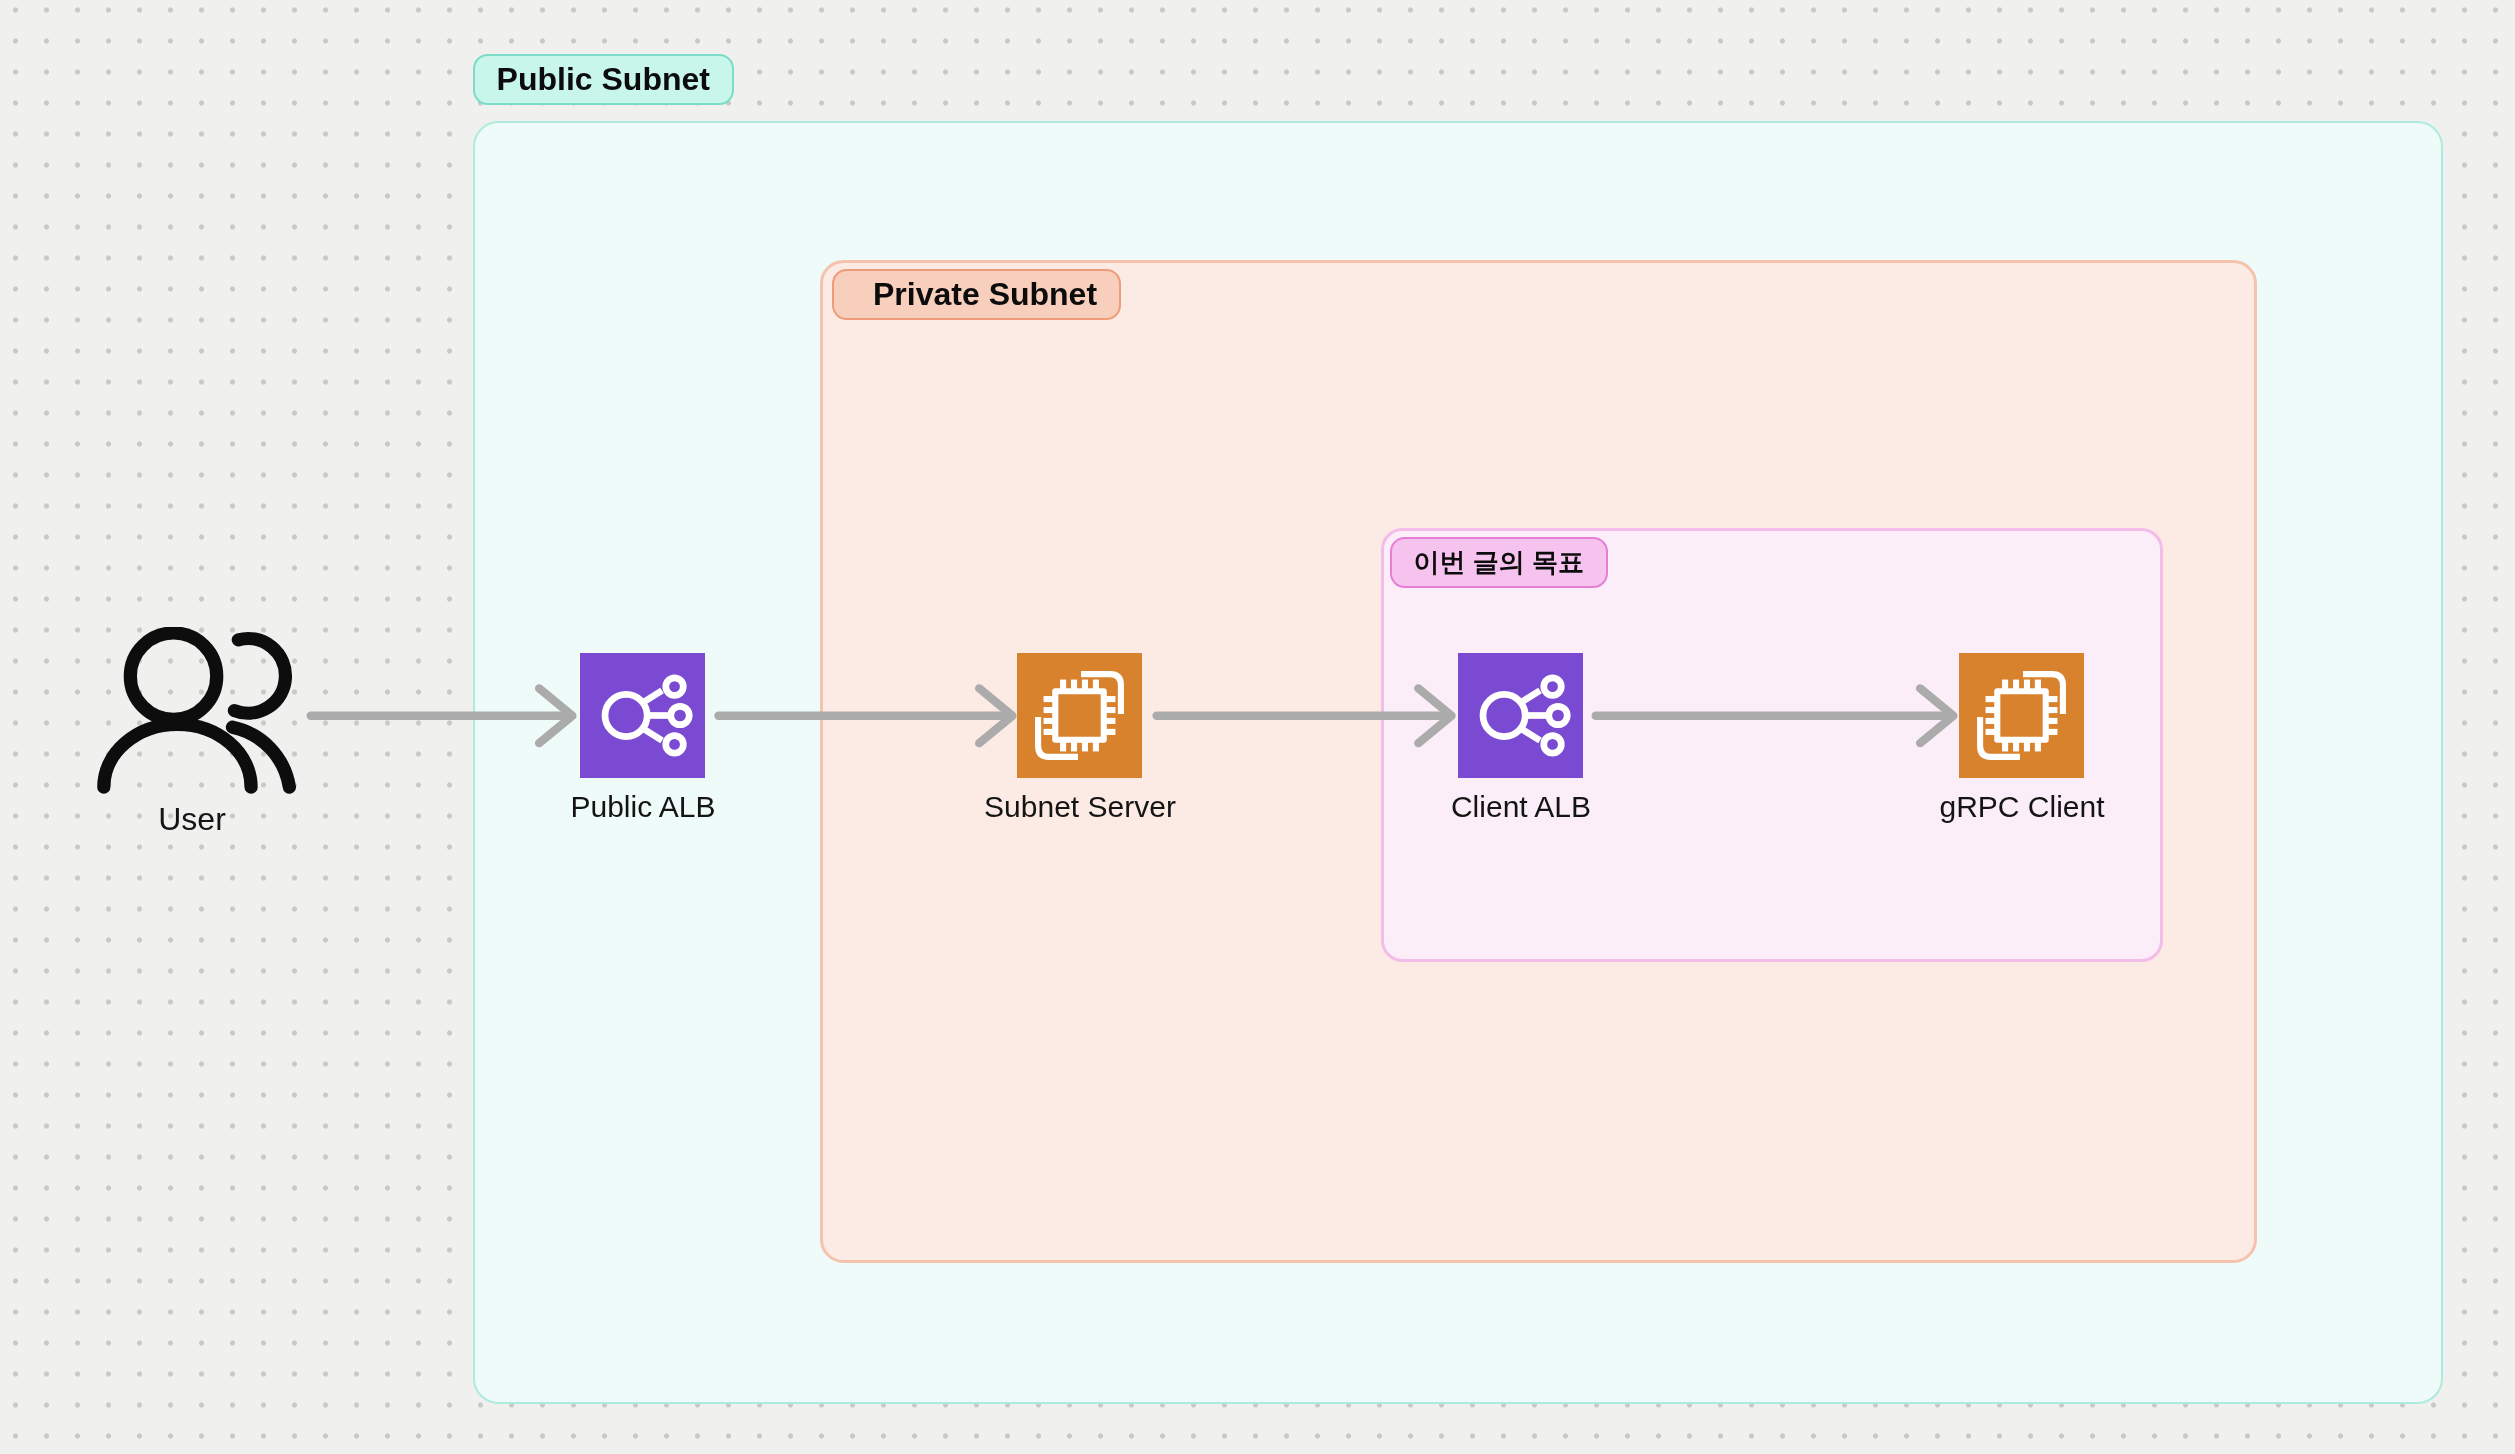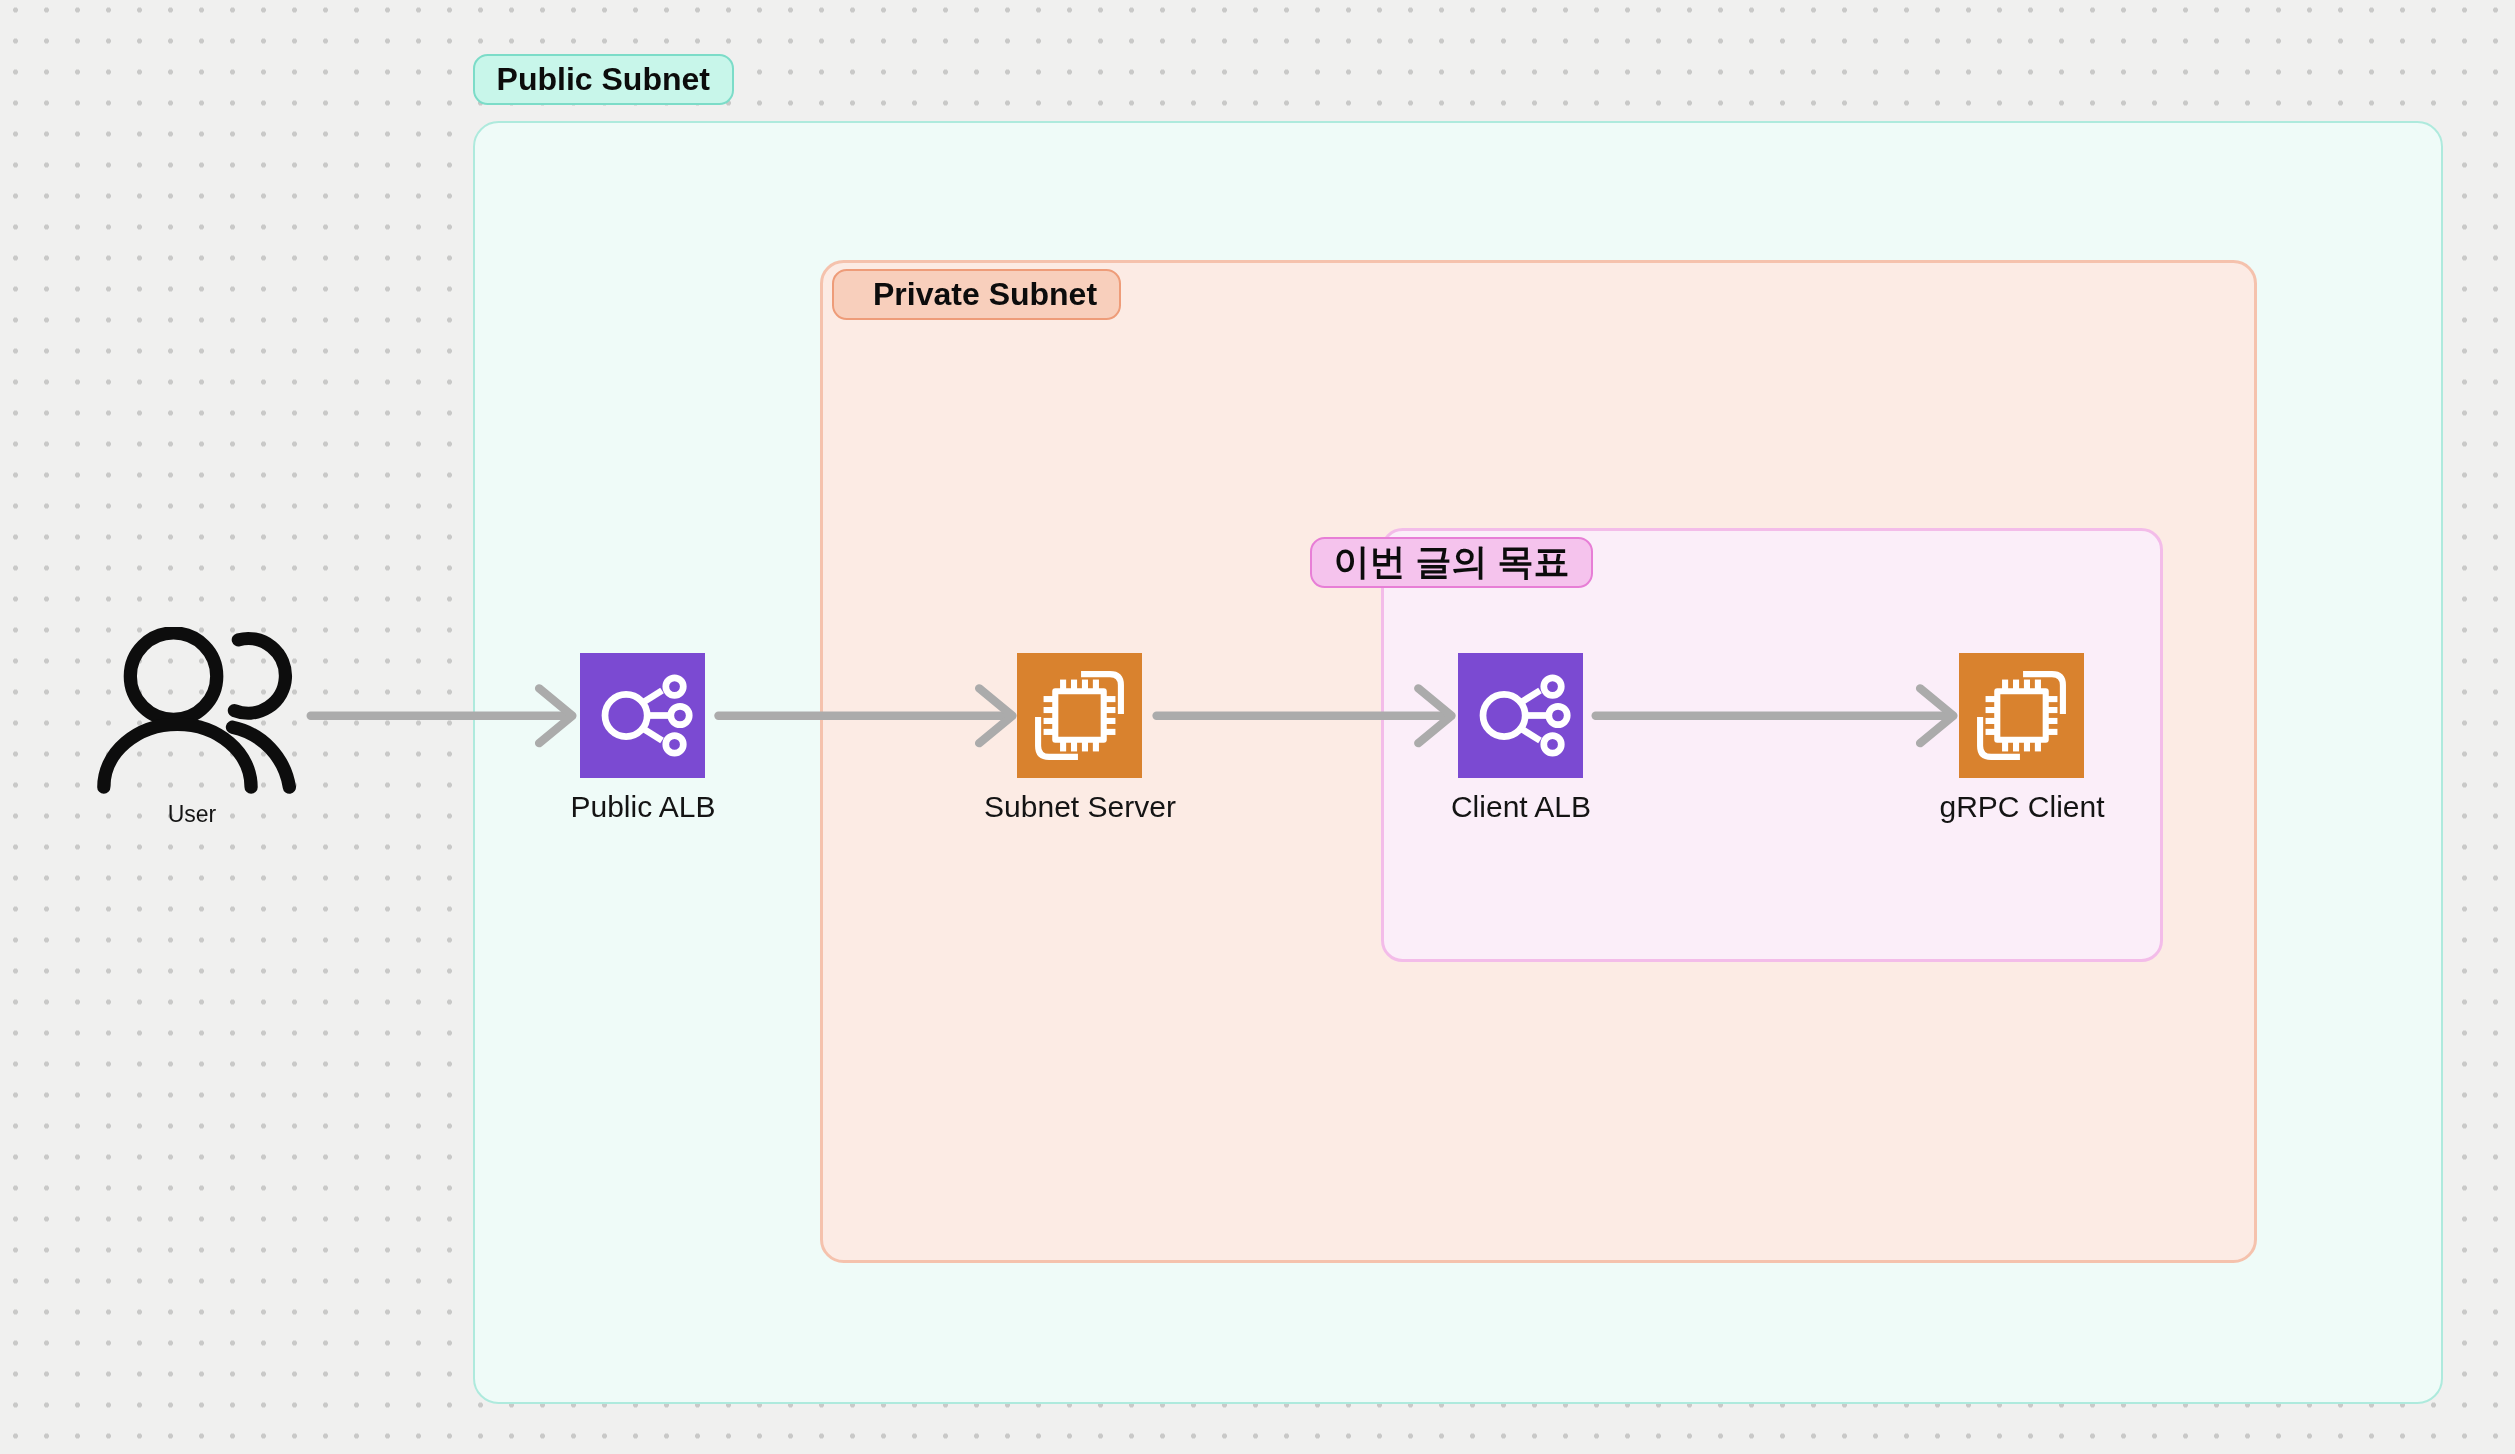--- a/index.html
+++ b/index.html
@@ -26,42 +26,42 @@
   }
   .pill{
     position:absolute; box-sizing:border-box;
     display:inline-flex; align-items:center; justify-content:center;
     padding:5.9px 21.6px; height:51px;
     font-weight:700; font-size:32px; color:#0c0c0c;
     border-radius:14.7px; white-space:nowrap;
   }
   .public-pill{left:473px; top:54px; background:#c8f6ea; border:2.9px solid #7cdcc8;}
   .private-pill{left:832px; top:269px; background:#f8cfbc; border:2.9px solid #ee9c79;padding-left:39px;}
-  .goal-pill{left:1310px; top:537px; background:#f5c3ed; border:2.9px solid #e77ed6; font-size:36px;}
+  .goal-pill{left:1390px; top:537px; background:#f5c3ed; border:2.9px solid #e77ed6; font-size:26px;}
   .node{position:absolute;}
   .icon-square{
     position:absolute; width:125px; height:125px; top:0; left:0;
     display:flex; align-items:center; justify-content:center;
   }
   .icon-square.purple{background:#7b4ad2;}
   .icon-square.orange{background:#d9822e;}
   .node-label{
     position:absolute; top:137px; left:-84px; width:294px;
     text-align:center; font-size:30px; font-weight:500; color:#141414;
     white-space:nowrap;
   }
   .n-public-alb{left:580px; top:653px;}
   .n-client-server{left:1017px; top:653px;}
   .n-private-alb{left:1458px; top:653px;}
   .n-grpc-server{left:1959px; top:653px;}
   .user-node{position:absolute; left:94px; top:627px; width:216px; height:216px;}
   .user-node svg{position:absolute; left:0; top:0;}
   .user-label{
     position:absolute; top:174px; left:-39px; width:274px;
-    text-align:center; font-size:23px; font-weight:400; color:#141414;
+    text-align:center; font-size:32px; font-weight:400; color:#141414;
   }
   .arrows{position:absolute; left:0; top:0; pointer-events:none;}
 </style>
 </head>
 <body>
 
 <div class="canvas">
 
   <div class="group-box public-box"></div>
   <div class="group-box private-box"></div>

